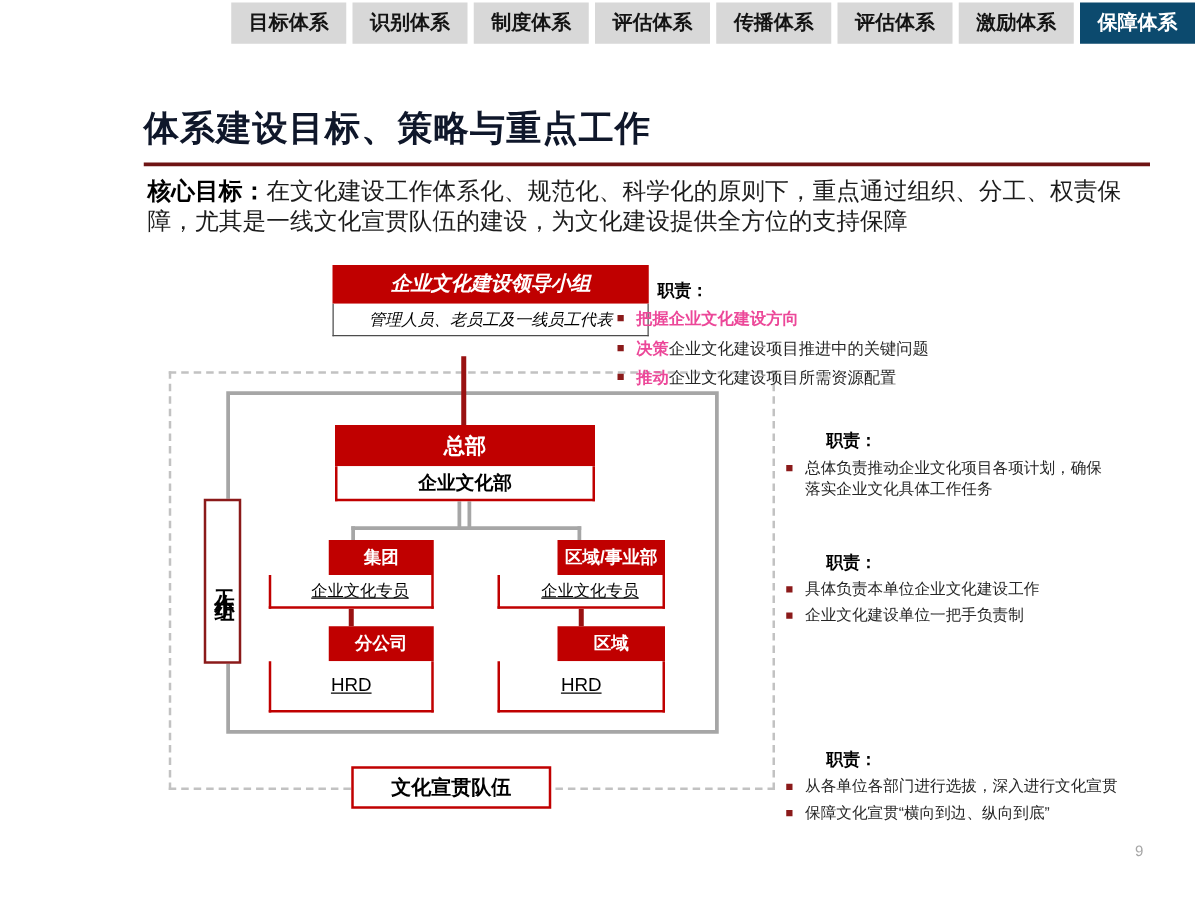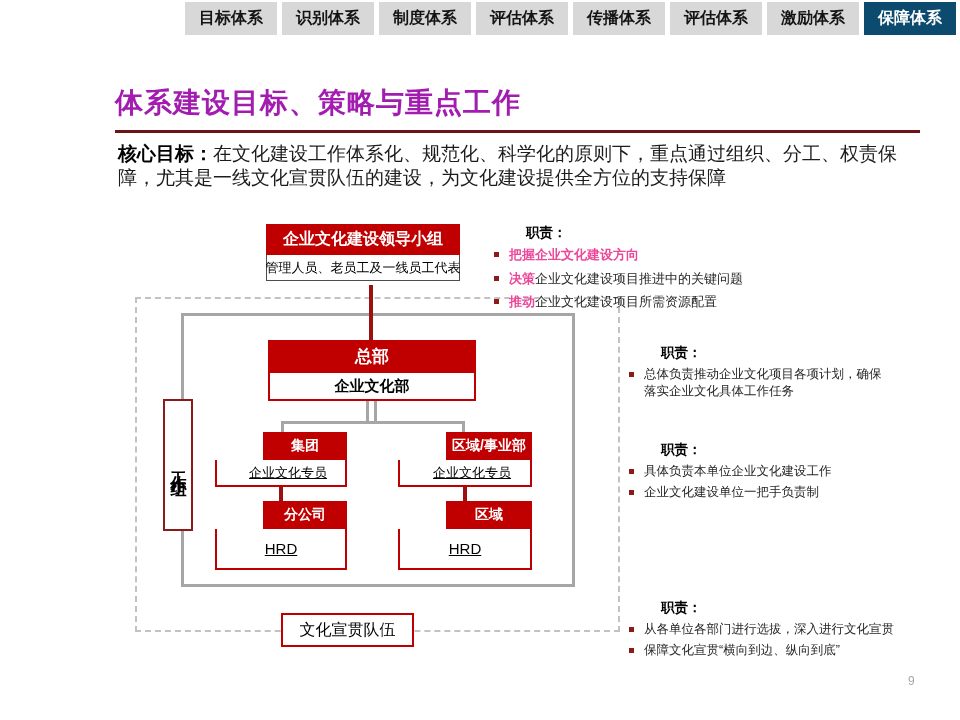--- a/index.html
+++ b/index.html
@@ -21,21 +21,21 @@
     background: #d8d8d8; color: #141414;
     font-size: 16px; font-weight: bold;
     display: flex; align-items: center; justify-content: center;
     cursor: pointer; white-space: nowrap;
   }
   .tab.active { background: #0c4a6e; color: #ffffff; }
 
   
   .page-title {
     position: absolute; left: 115px; top: 84px;
-    font-size: 28px; font-weight: bold; color: #a21caf;
+    font-size: 28px; font-weight: bold; color: #0f172a;
     letter-spacing: 1px; white-space: nowrap;
   }
   .title-rule {
     position: absolute; left: 115px; top: 130px;
     width: 805px; height: 3px; background: #6e1414;
   }
   .core-goal {
     position: absolute; left: 118px; top: 142px; width: 802px;
     font-size: 19px; line-height: 1.28; color: #1c1c1c;
   }
@@ -46,21 +46,21 @@
   .org-box .hd {
     background: #c00000; color: #fff; font-weight: bold;
     display: flex; align-items: center; justify-content: center;
     white-space: nowrap;
   }
   .org-box .bd {
     background: #fff; color: #000;
     display: flex; align-items: center; justify-content: center;
     white-space: nowrap;
   }
-  .leader-box { left: 266px; top: 224px; width: 194px; }
+  .leader-box { left: 266px; top: 212px; width: 253px; font-style: italic; }
   .leader-box .hd { height: 31px; font-size: 16px; }
   .leader-box .bd { height: 26px; font-size: 13px; border: 1px solid #4d4d4d; border-top: none; }
 
   .hq-box { left: 268px; top: 340px; width: 208px; }
   .hq-box .hd { height: 33px; font-size: 17px; }
   .hq-box .bd { height: 28px; font-size: 15px; font-weight: bold; border: 2px solid #c00000; border-top: none; }
 
   .mid-box .hd { height: 28px; font-size: 14px; margin-left: 48px; }
   .mid-box .bd { height: 27px; font-size: 13px; border: 2px solid #c00000; border-top: none; }
   .mid-box .bd.u { text-decoration: underline; padding-left: 14px; }
@@ -93,24 +93,24 @@
   }
 
   .workgroup-label {
     position: absolute; left: 163px; top: 399px; width: 30px; height: 132px;
     background: #fff; border: 2px solid #8b1a1a; z-index: 5;
     display: flex; align-items: center; justify-content: center;
     writing-mode: vertical-rl; text-orientation: upright;
     font-size: 16px; font-weight: bold; color: #000; letter-spacing: 3px;
   }
   .team-label {
-    position: absolute; left: 281px; top: 613px; width: 133px; height: 34px;
+    position: absolute; left: 281px; top: 613px; width: 160px; height: 34px;
     background: #fff; border: 2px solid #c00000; z-index: 5;
     display: flex; align-items: center; justify-content: center;
-    font-size: 16px; font-weight: normal; color: #000;
+    font-size: 16px; font-weight: bold; color: #000;
   }
 
   
   .duty { position: absolute; color: #262626; z-index: 4; }
   .duty .duty-head { font-weight: bold; font-size: 13.5px; color: #000; margin-bottom: 4px; padding-left: 34px; }
   .duty .item { display: flex; margin-bottom: 4px; line-height: 1.35; }
   .duty .sq {
     flex: 0 0 auto; width: 5px; height: 5px; background: #8b1a1a;
     margin: 6px 10px 0 2px;
   }

